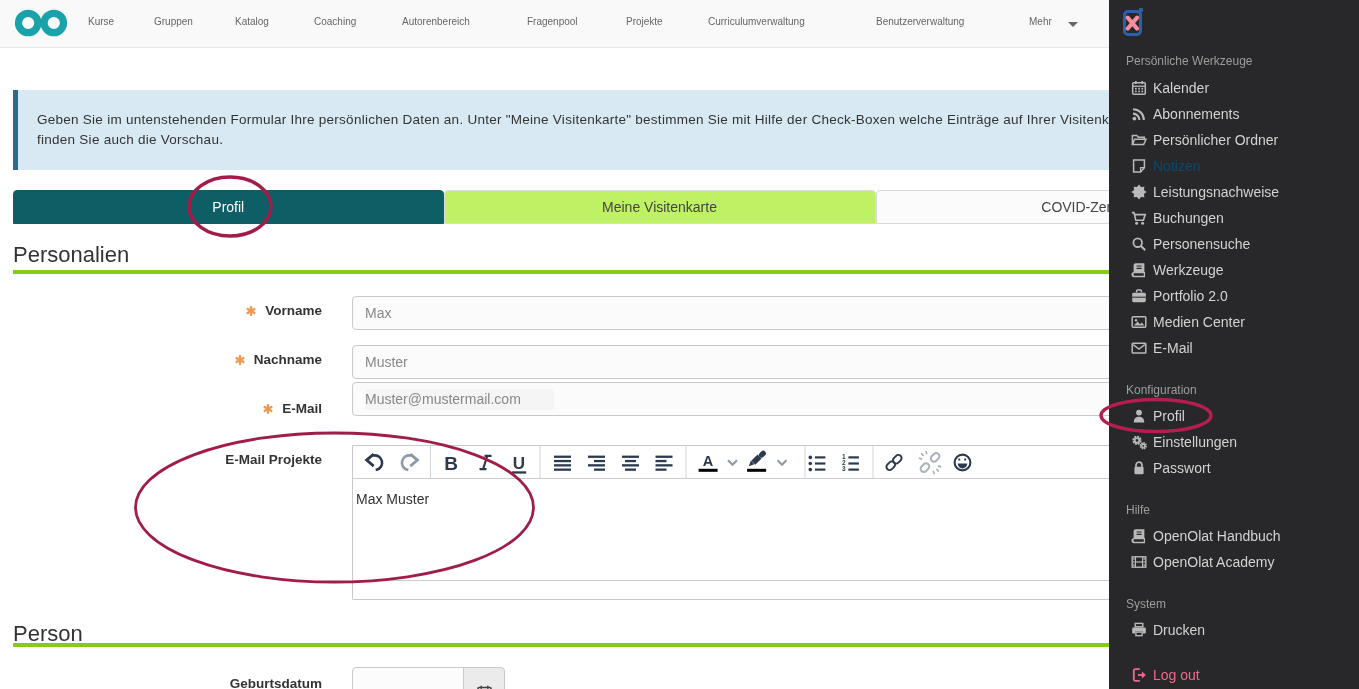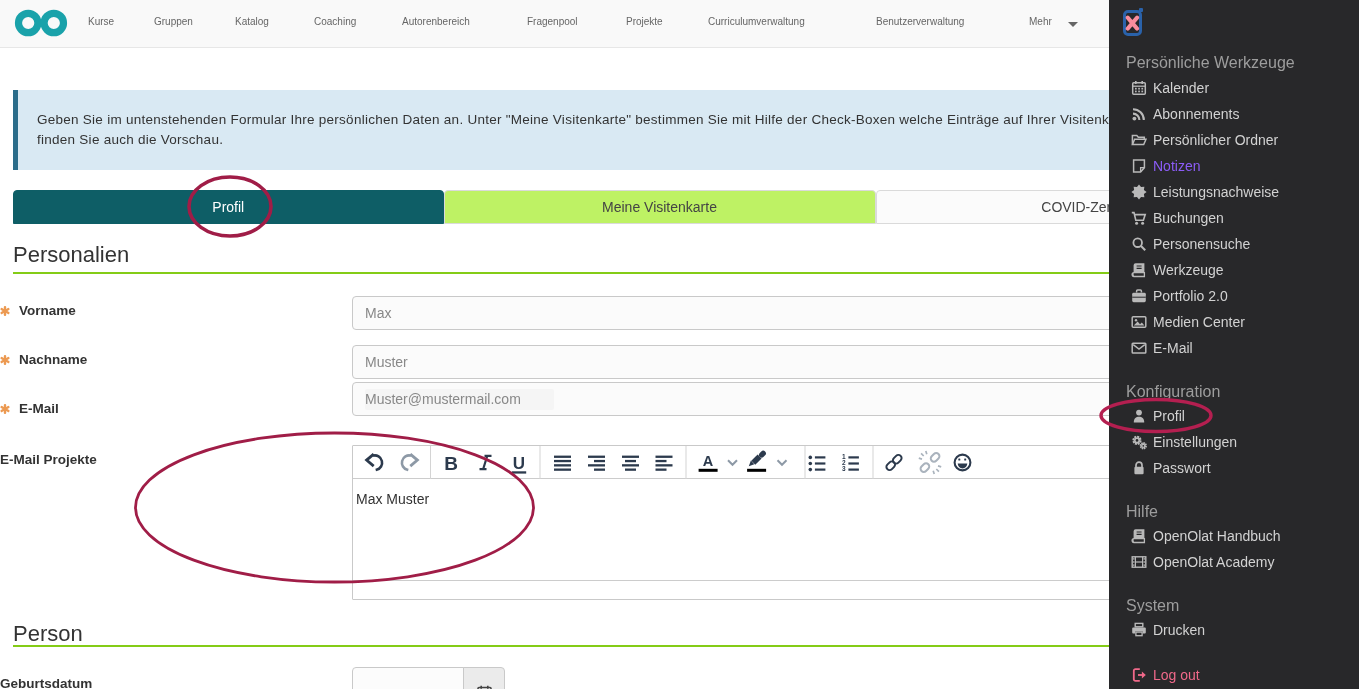--- a/index.html
+++ b/index.html
@@ -9,37 +9,37 @@
 
 #info{position:absolute;left:13px;top:90px;width:1333px;height:80px;background:#d9e9f3;border-left:5px solid #2b6d8a;
   font-size:13.5px;color:#333;line-height:20px;padding:20px 0 0 19px;overflow:hidden;letter-spacing:0.26px}
 #info div{white-space:nowrap}
 
 .tab{position:absolute;top:190px;height:34px;font-size:14px;line-height:32px;text-align:center;white-space:nowrap;overflow:hidden}
 #tab1{left:13px;width:430.5px;background:#0e5e66;color:#fff;border-radius:4px 4px 0 0;border:1px solid #0e5e66;font-weight:500}
 #tab2{left:443.5px;width:432px;background:#bef264;color:#444;border:1px solid #dadada;border-radius:4px 4px 0 0}
 #tab3{left:875.5px;width:447px;background:#fbfbfb;color:#444;border:1px solid #dadada;border-radius:4px 4px 0 0}
 
-.h{position:absolute;left:13px;width:1333px;font-size:22px;color:#333;border-bottom:2px solid #84cc16;font-weight:400}
-
-.lbl{position:absolute;left:0;width:322px;text-align:left;font-size:13.5px;font-weight:700;color:#333;white-space:nowrap}
+.h{position:absolute;left:13px;width:1333px;font-size:22px;color:#333;border-bottom:4px solid #84cc16;font-weight:400}
+
+.lbl{position:absolute;left:0;width:322px;text-align:right;font-size:13.5px;font-weight:700;color:#333;white-space:nowrap}
 .inp{position:absolute;left:352px;width:970px;height:34px;background:#fbfbfb;border:1px solid #c9c9c9;border-radius:4px;
   font-size:14px;color:#888;line-height:32px;padding-left:12px}
 
 #ed{position:absolute;left:352px;top:445px;width:970px;height:155px;border:1px solid #c9c9c9;border-radius:1px;background:#fff}
 #edtb{position:absolute;left:0;top:0;width:968px;height:33px;border-bottom:1px solid #ccc;background:#fff}
 #edbody{position:absolute;left:0;top:34px;width:968px;height:101px;font-size:14px;color:#333}
 #edbody p{margin:0;padding:0;line-height:20px;padding-left:3px}
 #edstat{position:absolute;left:0;bottom:0;width:968px;height:19px;border-top:1px solid #ccc;background:#fff}
 
 #dinp{position:absolute;left:352px;top:667px;width:112px;height:34px;background:#fcfcfc;border:1px solid #c9c9c9;border-radius:4px 0 0 4px}
 #daddon{position:absolute;left:463px;top:667px;width:42px;height:34px;background:#ebebeb;border:1px solid #c9c9c9;border-radius:0 4px 4px 0}
 
 #side{position:absolute;left:1109px;top:0;width:250px;height:689px;background:#28282a}
-.shead{position:absolute;left:1126px;font-size:16px;color:#9d9d9d;white-space:nowrap}
+.shead{position:absolute;left:1126px;font-size:12px;color:#9d9d9d;white-space:nowrap}
 .srow{position:absolute;left:1131px;height:26px;display:flex;align-items:center;white-space:nowrap}
 .srow svg{margin-right:6px;flex:0 0 auto}
 .srow span{font-size:14px;color:#d2d2d2}
 #annot{position:absolute;left:0;top:0;width:1359px;height:689px;pointer-events:none}
 </style></head>
 <body>
 <div id="nav">
     <svg style="position:absolute;left:14px;top:9px" width="54" height="28" viewBox="0 0 54 28">
 <circle cx="14.2" cy="14" r="9.7" fill="none" stroke="#1aa2aa" stroke-width="7.2"></circle>
 <circle cx="39.8" cy="14" r="9.7" fill="none" stroke="#1aa2aa" stroke-width="7.2"></circle>
@@ -221,21 +221,21 @@
       <path d="M1.4 12.6 V3.6 h4.4 l1.5 1.7 h6 v2" fill="none" stroke="#b9b9b9" stroke-width="1.5"></path>
       <path d="M1.4 12.6 L3.6 7.2 H15 l-2.3 5.4 Z" fill="none" stroke="#b9b9b9" stroke-width="1.5"></path>
     </svg>
     <span style="color:#d2d2d2">Persönlicher Ordner</span>
   </div>
 <div class="srow" style="top:153px">
     <svg width="16" height="16" viewBox="0 0 16 16">
       <path d="M2.6 2 h10.8 v7.6 L9.6 14 H2.6 Z" fill="none" stroke="#b9b9b9" stroke-width="1.5"></path>
       <path d="M13.2 9.6 H9.6 V14" fill="none" stroke="#b9b9b9" stroke-width="1.3"></path>
     </svg>
-    <span style="color:#8b5cf6">Notizen</span>
+    <span style="color:#0c4a6e">Notizen</span>
   </div>
 <div class="srow" style="top:179px">
     <svg width="16" height="16" viewBox="0 0 16 16">
       <polygon points="15.60,8.00 12.90,10.03 13.37,13.37 10.03,12.90 8.00,15.60 5.97,12.90 2.63,13.37 3.10,10.03 0.40,8.00 3.10,5.97 2.63,2.63 5.97,3.10 8.00,0.40 10.03,3.10 13.37,2.63 12.90,5.97" fill="#b9b9b9"></polygon>
     </svg>
     <span style="color:#d2d2d2">Leistungsnachweise</span>
   </div>
 <div class="srow" style="top:205px">
     <svg width="16" height="16" viewBox="0 0 16 16">
       <path d="M0.8 2.6 h2.2 l1.8 7.6 h7.6 l1.8 -5.6 H3.6" fill="none" stroke="#b9b9b9" stroke-width="1.6"></path>

